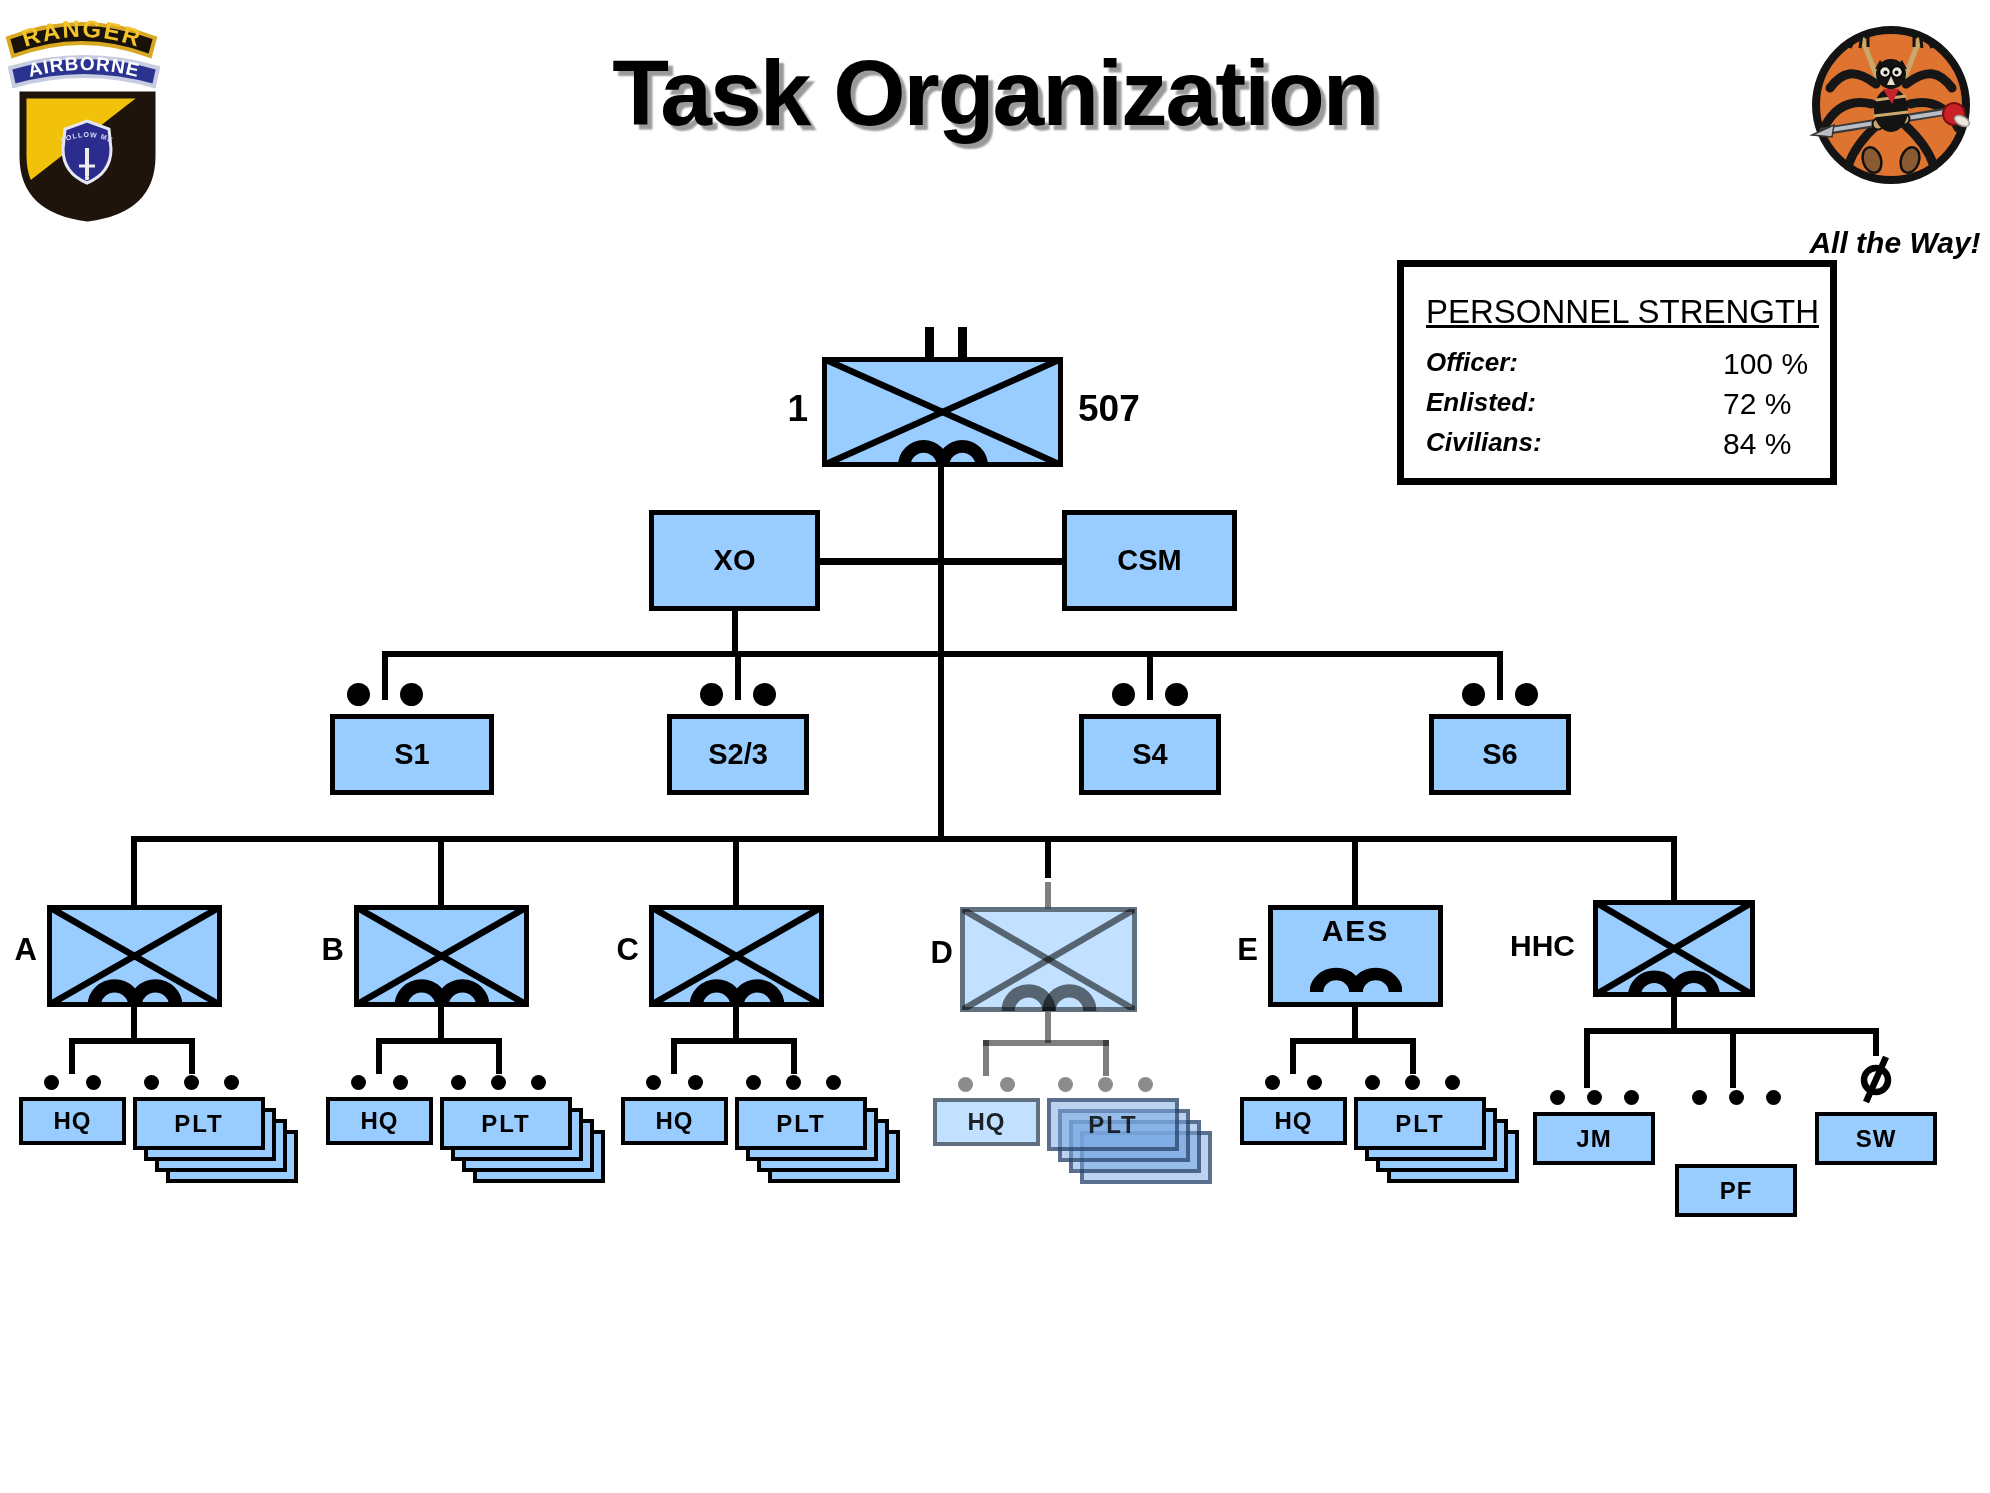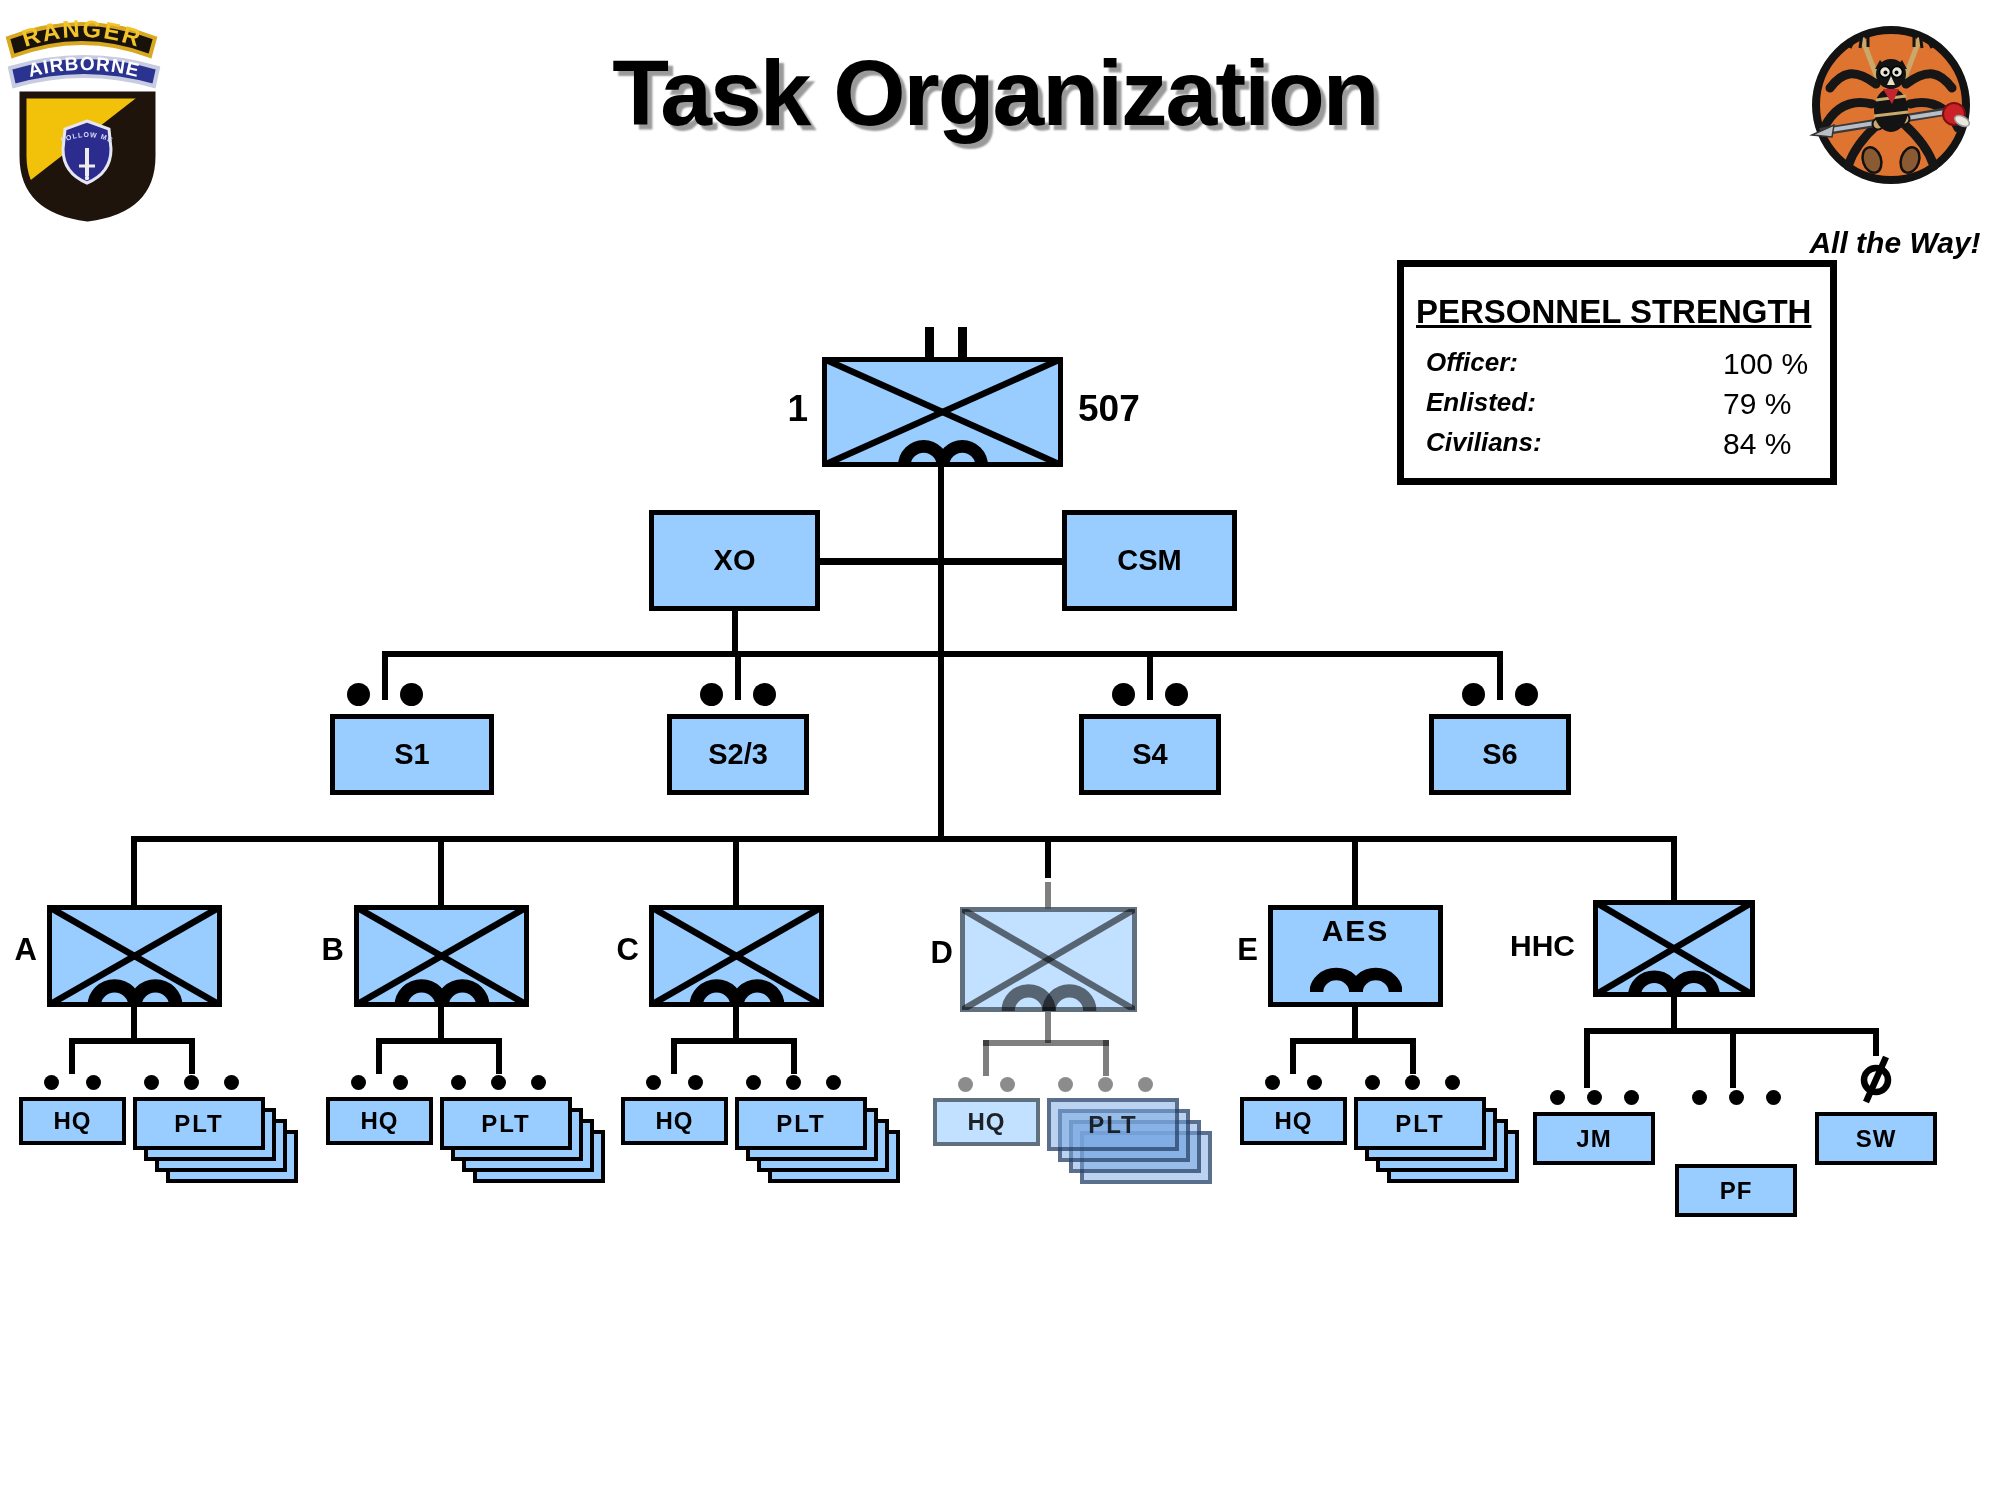--- a/index.html
+++ b/index.html
@@ -35,21 +35,21 @@
   .faded .box{border-color:rgba(0,0,0,0.5);background:rgba(153,204,255,0.6);color:rgba(0,0,0,0.85);}
   .faded .dot{background:rgba(0,0,0,0.45);}
   .faded .xsvg line, .faded .arcs path{stroke:rgba(0,0,0,0.55);}
   .faded .stack .layer{border-color:rgba(10,30,60,0.55);background:rgba(120,168,225,0.5);color:rgba(0,0,0,0.8);}
   
   #title{position:absolute;left:0;right:0;top:40px;text-align:center;font-size:93px;
          font-weight:bold;letter-spacing:-2px;text-shadow:5px 5px 2px #9a9a9a;}
   
   #pbox{position:absolute;left:1397px;top:260px;width:440px;height:225px;border:7px solid #000;
         box-sizing:border-box;background:#fff;}
-  #pbox .ptitle{position:absolute;left:12px;top:26px;font-size:33px;font-weight:bold;
+  #pbox .ptitle{position:absolute;left:22px;top:26px;font-size:33px;font-weight:normal;
         text-decoration:underline;text-decoration-thickness:3px;letter-spacing:0px;}
   .prow-label{position:absolute;left:22px;font-size:26px;font-weight:bold;font-style:italic;}
   .prow-value{position:absolute;left:319px;font-size:30px;}
   
   #motto{position:absolute;left:1800px;top:226px;width:190px;text-align:center;
          font-size:30px;font-weight:bold;font-style:italic;}
   .bn-num{position:absolute;top:388px;font-size:37px;font-weight:bold;}
 </style>
 </head>
 <body>
@@ -157,21 +157,21 @@
       <ellipse cx="156" cy="99" rx="8" ry="4.5" fill="#EDE6DA" stroke="#999" stroke-width="1.5" transform="rotate(28 156 99)"></ellipse>
     </g>
   </svg>
   <div id="motto">All the Way!</div>
 
   <div id="pbox">
     <div class="ptitle">PERSONNEL STRENGTH</div>
     <div class="prow-label" style="top:80px">Officer:</div>
     <div class="prow-value" style="top:80px">100 %</div>
     <div class="prow-label" style="top:120px">Enlisted:</div>
-    <div class="prow-value" style="top:120px">79 %</div>
+    <div class="prow-value" style="top:120px">72 %</div>
     <div class="prow-label" style="top:160px">Civilians:</div>
     <div class="prow-value" style="top:160px">84 %</div>
   </div>
 
   <div class="ln" style="left:925px;top:327px;width:9px;height:32px"></div>
   <div class="ln" style="left:958px;top:327px;width:9px;height:32px"></div>
   <div class="bn-num" style="left:762px;width:46px;text-align:right">1</div>
   <div class="bn-num" style="left:1078px">507</div>
   <div class="box" style="left:822px;top:357px;width:241px;height:110px">
     <svg class="xsvg" viewBox="0 0 100 100" preserveAspectRatio="none">

